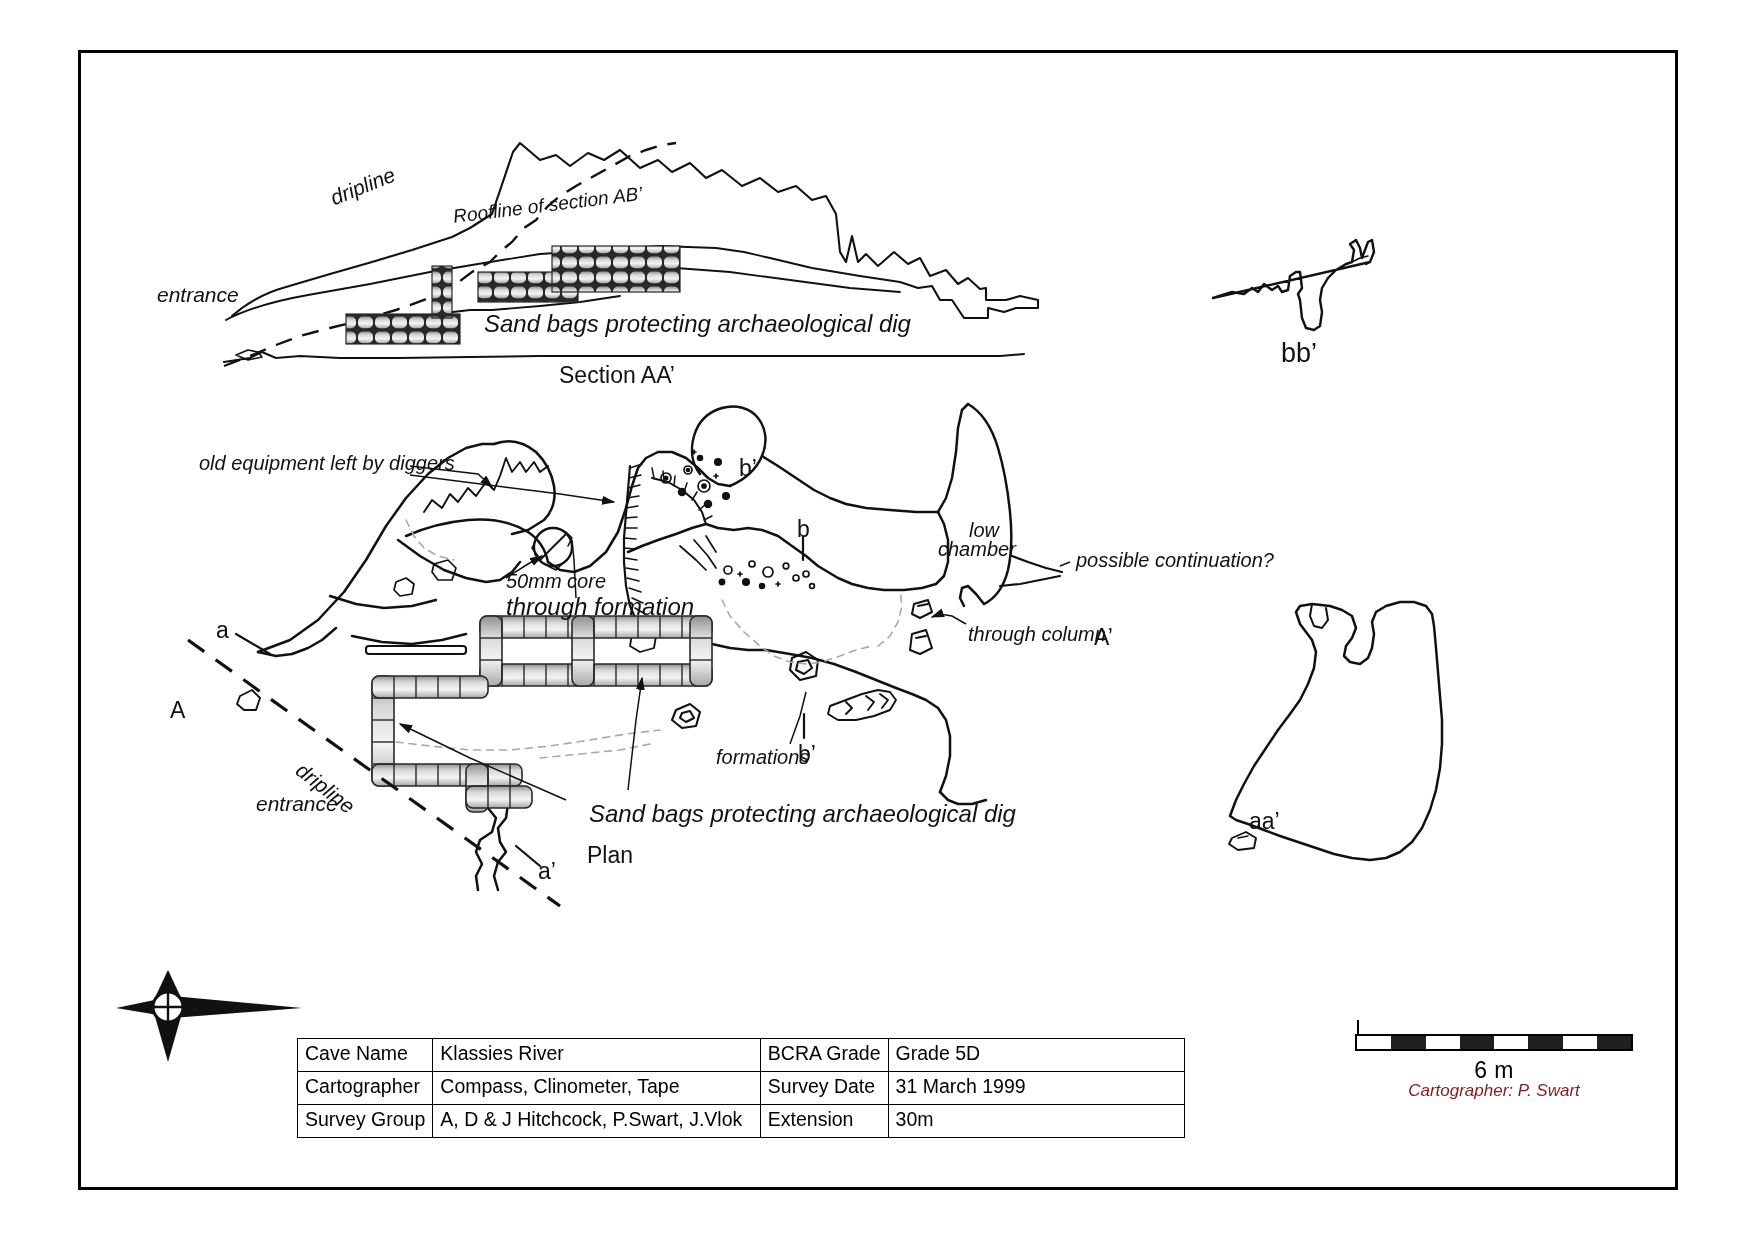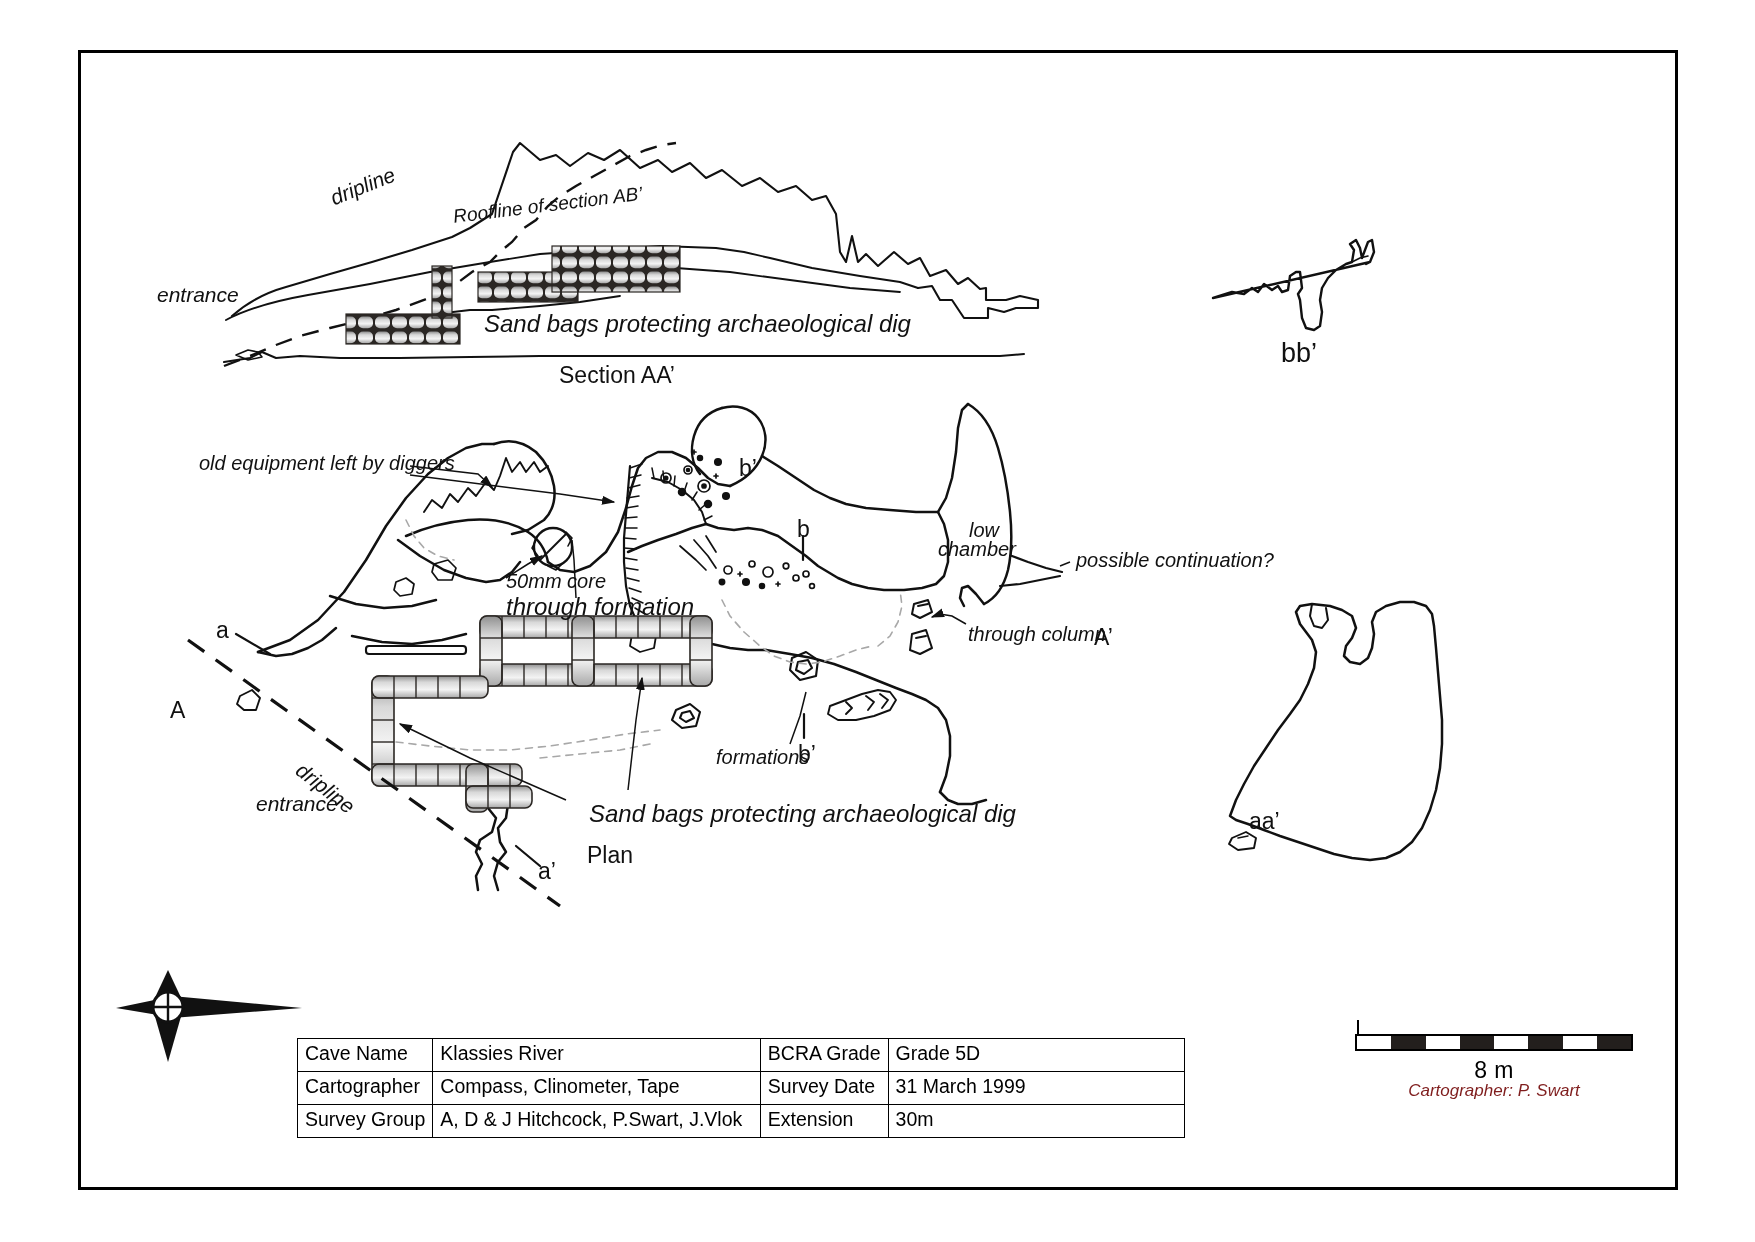--- a/index.html
+++ b/index.html
@@ -660,17 +660,17 @@
       <div id="scale-tick"></div>
       <div class="seg light"></div>
       <div class="seg dark"></div>
       <div class="seg light"></div>
       <div class="seg dark"></div>
       <div class="seg light"></div>
       <div class="seg dark"></div>
       <div class="seg light"></div>
       <div class="seg dark"></div>
     </div>
-    <div id="scale-caption">8 m</div>
+    <div id="scale-caption">6 m</div>
     <div id="cartographer">Cartographer: P. Swart</div>
   </div>
 
 </div>
 
 </body></html>

